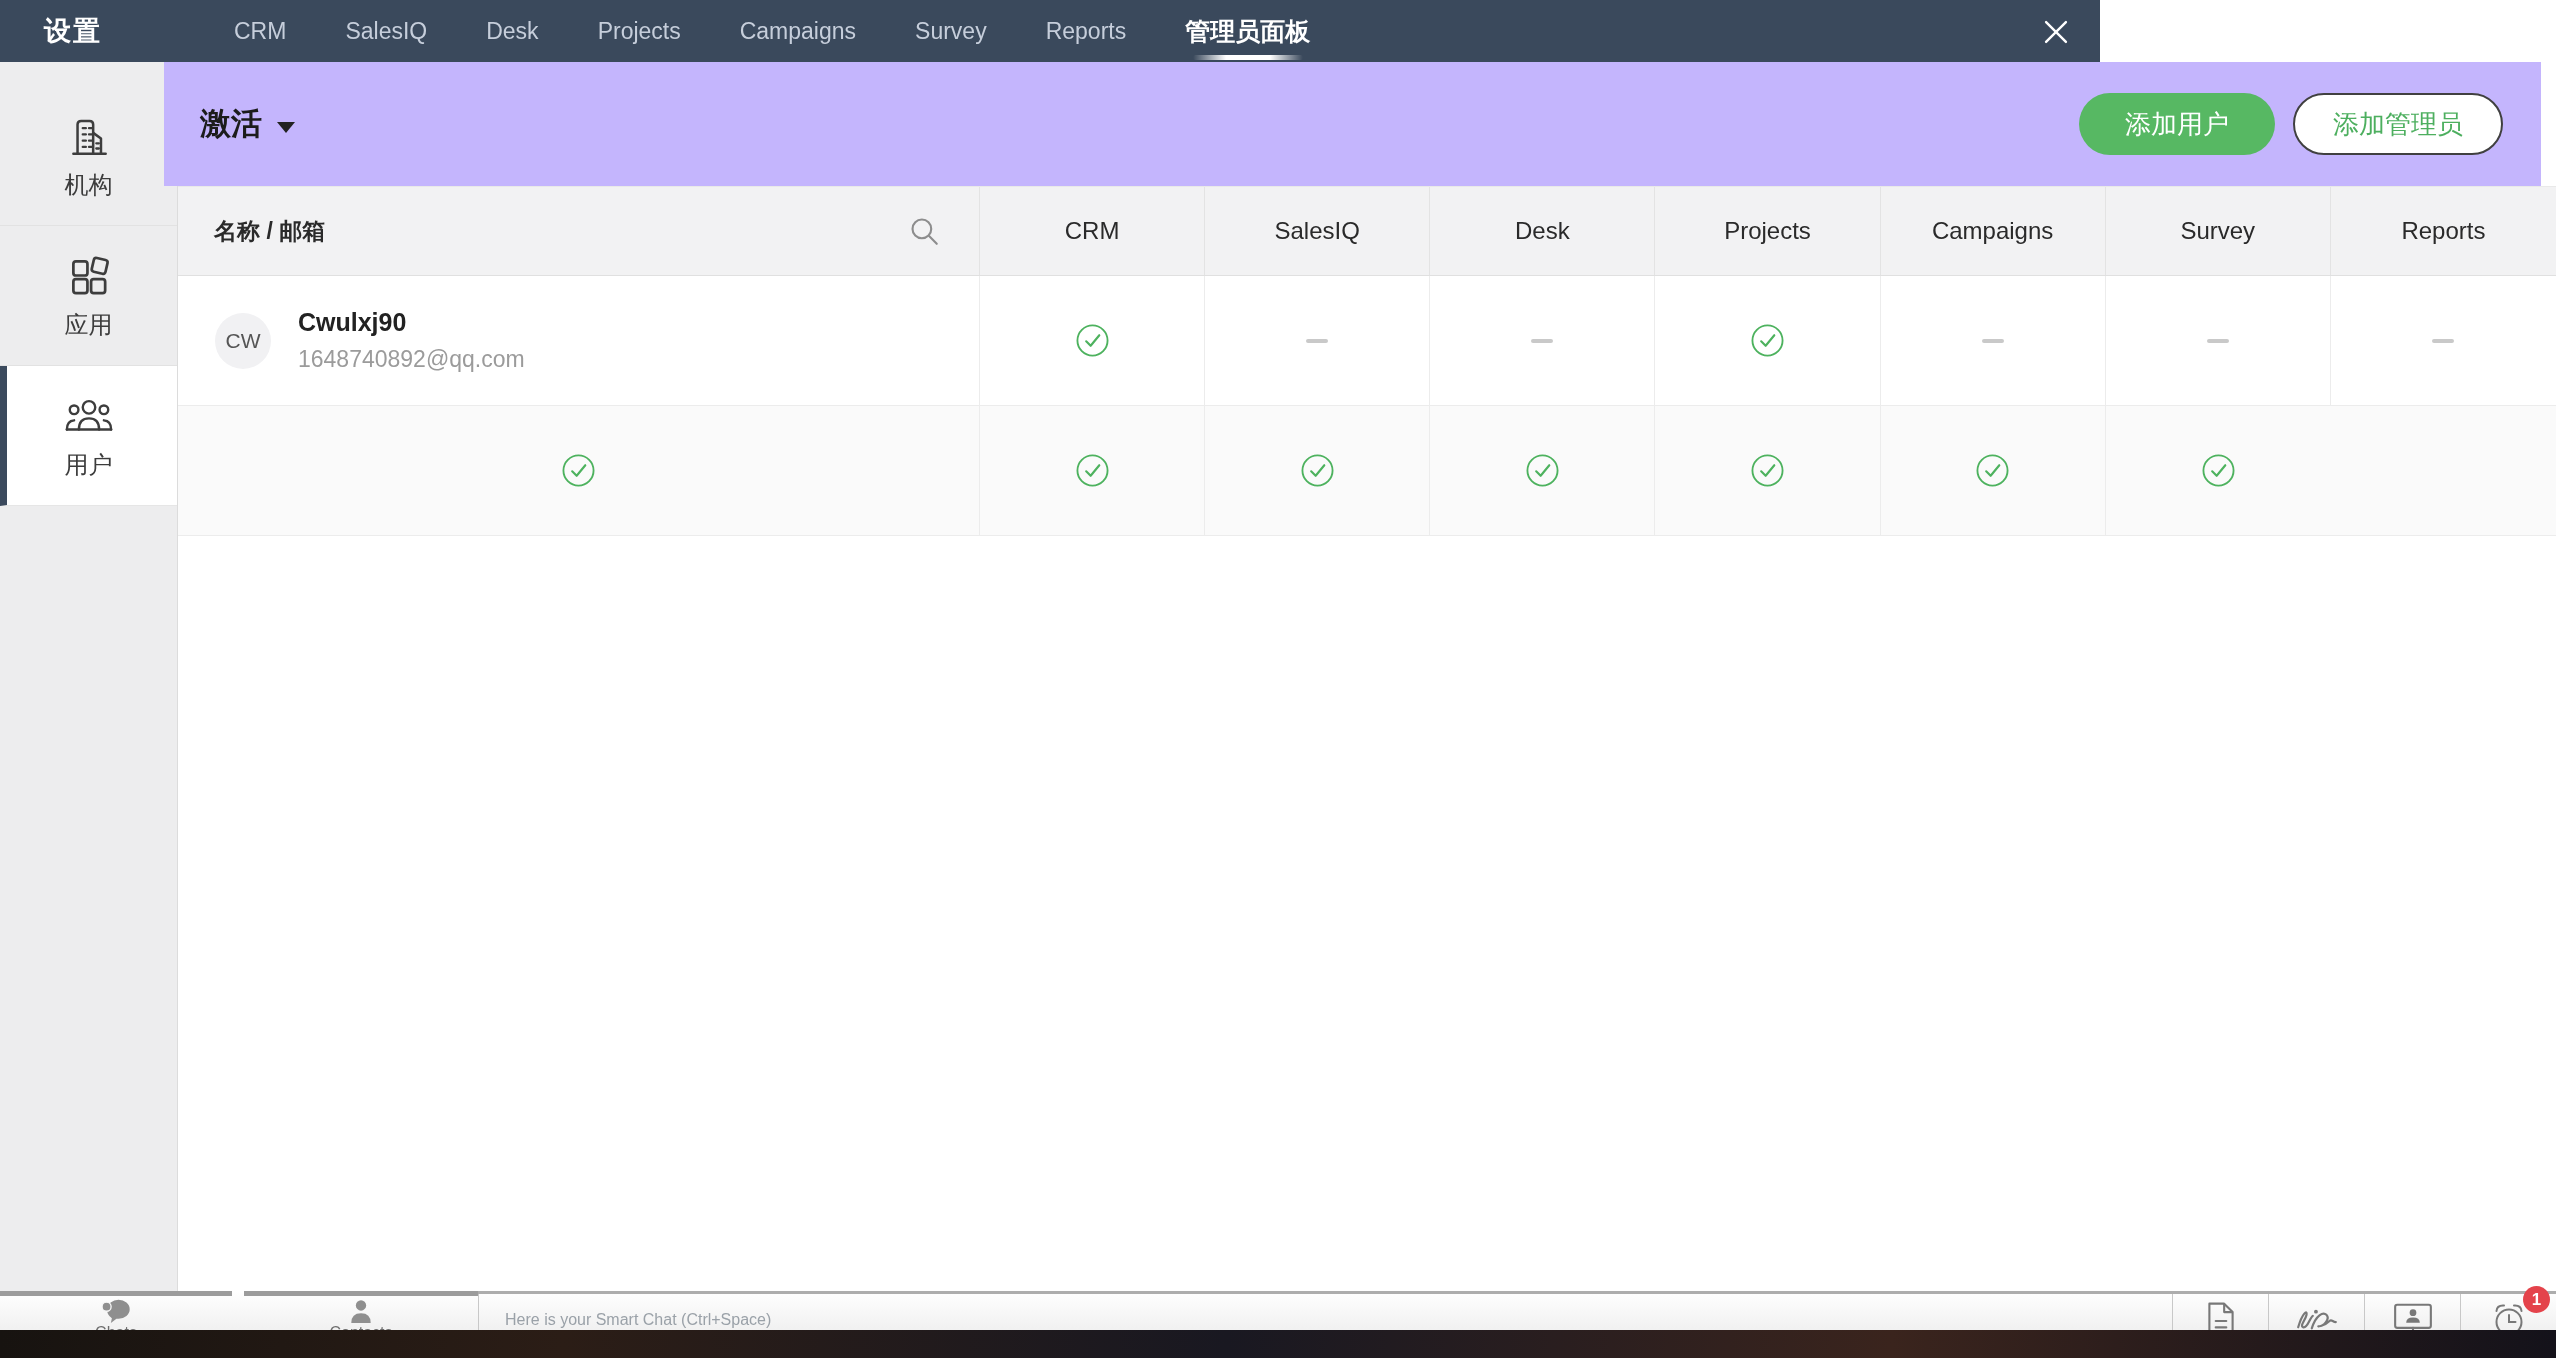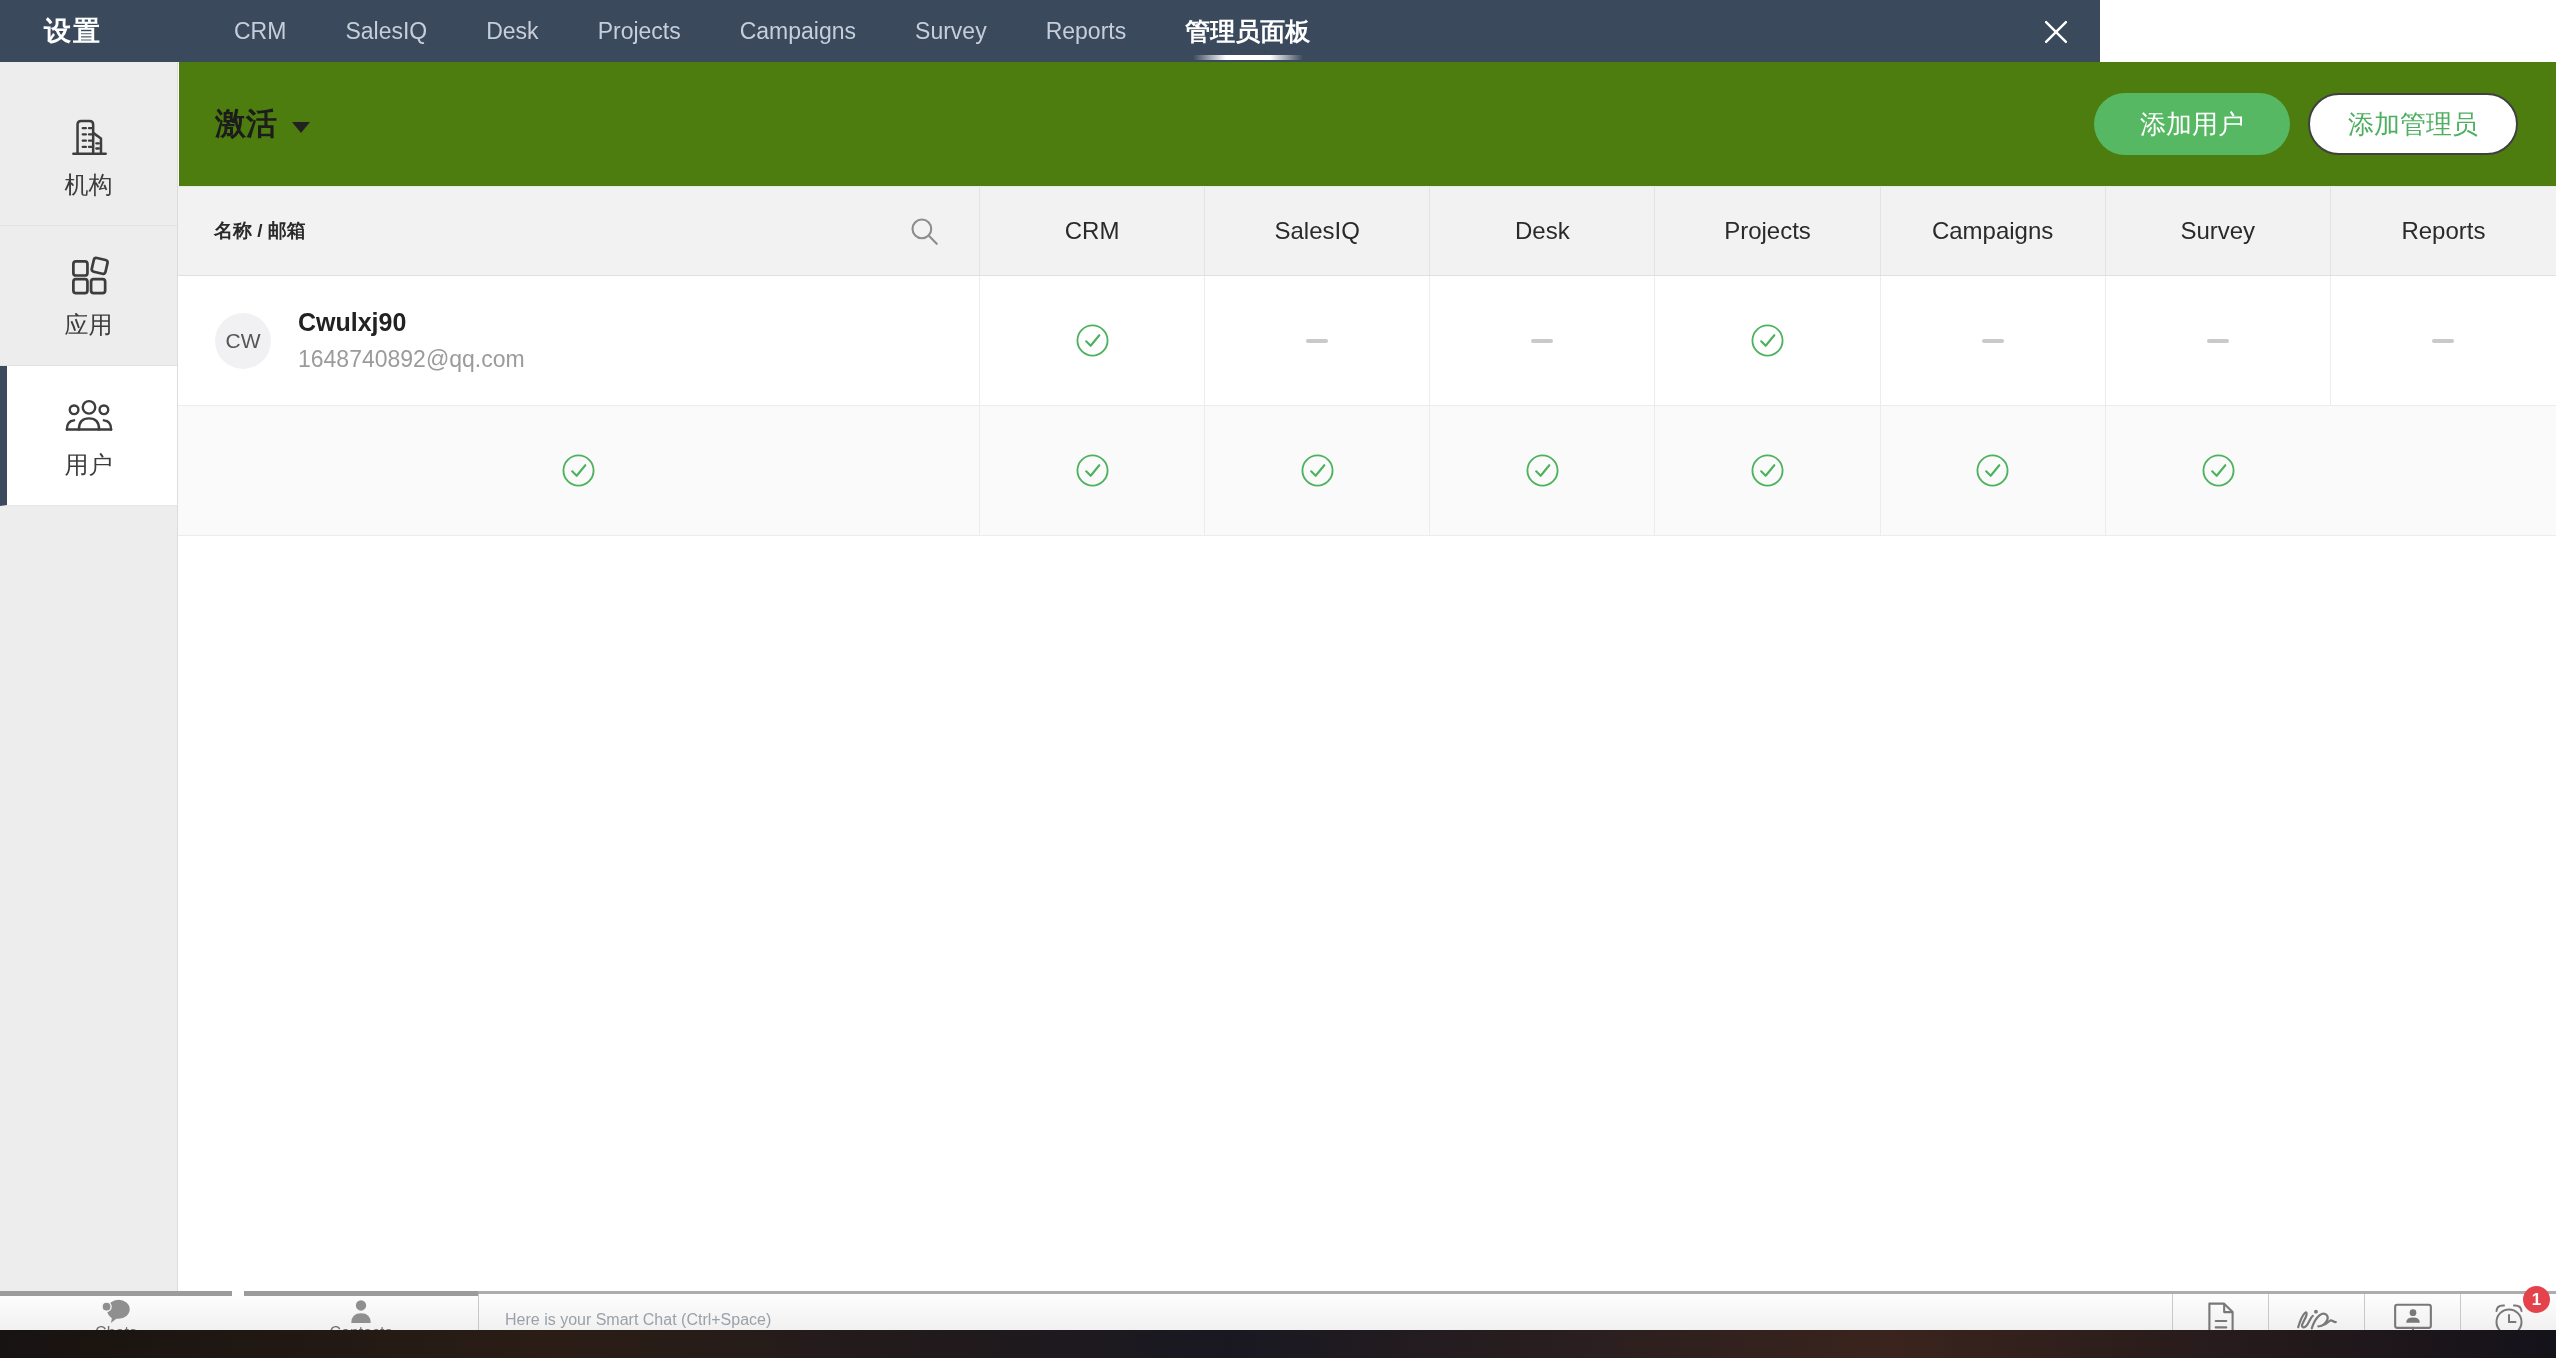--- a/index.html
+++ b/index.html
@@ -27,42 +27,42 @@
              background:#ededee; border-right:1px solid #dcdcdc; }
   .side-spacer { height:24px; }
   .side-item { height:140px; display:flex; flex-direction:column; align-items:center;
                justify-content:center; border-bottom:1px solid #e2e2e2; cursor:pointer; }
   .side-item .s-icon { width:50px; height:50px; }
   .side-item .s-label { margin-top:8px; font-size:24px; color:#3c3c3c; }
   .side-item.active { background:#fff; border-left:7px solid #3b4a5d; padding-right:7px;
                       border-bottom:1px solid #e6e6e6; }
 
   
-  .content-header { position:absolute; left:179px; top:62px; width:2377px; height:124px;
-                    background:#4d7c0f; display:flex; align-items:center; }
+  .content-header { position:absolute; left:164px; top:62px; width:2377px; height:124px;
+                    background:#c4b5fd; display:flex; align-items:center; }
   .filter-dd { display:flex; align-items:center; margin-left:36px; cursor:pointer; }
   .filter-label { font-size:31px; font-weight:600; color:#1c1c1c; }
   .caret-down { width:0; height:0; margin-left:15px; margin-top:6px;
                 border-left:9px solid transparent; border-right:9px solid transparent;
                 border-top:11px solid #222; }
   .header-actions { margin-left:auto; margin-right:38px; display:flex; gap:18px; }
   .btn { height:62px; border-radius:40px; font-size:26px; display:flex; align-items:center;
          justify-content:center; cursor:pointer; white-space:nowrap; }
   .btn-solid { background:#57b863; color:#fff; padding:0 46px; border:none; }
   .btn-outline { background:#fff; color:#4daf5f; padding:12px 38px; border:2px solid #404040; }
 
   
   .table { position:absolute; left:178px; top:186px; width:2378px; }
   .thead, .trow { display:grid; grid-template-columns:802px repeat(7, 1fr); }
   .thead { height:90px; background:#f2f2f3; border-top:1px solid #e9e9e9;
            border-bottom:1px solid #e0e0e0; }
   .th { display:flex; align-items:center; justify-content:center; font-size:24px;
         color:#2a2a2a; font-weight:500; border-right:1px solid #e3e3e3; }
   .th:last-child { border-right:none; }
-  .th-name { justify-content:space-between; padding:0 36px; font-weight:600; font-size:19px; }
+  .th-name { justify-content:space-between; padding:0 36px; font-weight:600; font-size:23px; }
   .search-btn { width:36px; height:36px; cursor:pointer; display:flex; align-items:center; }
 
   .trow { height:130px; border-bottom:1px solid #ececec; cursor:pointer; }
   .trow.alt { background:#fafafa; }
   .user-cell { display:flex; align-items:center; padding-left:37px; border-right:1px solid #ececec; }
   .avatar { width:56px; height:56px; border-radius:50%; background:#f1f1f3; color:#555;
             font-size:21px; display:flex; align-items:center; justify-content:center; flex:0 0 56px; }
   .u-text { margin-left:27px; }
   .u-name { font-size:25px; color:#222; font-weight:700; margin-bottom:9px; }
   .u-email { font-size:23px; color:#9b9b9b; }

